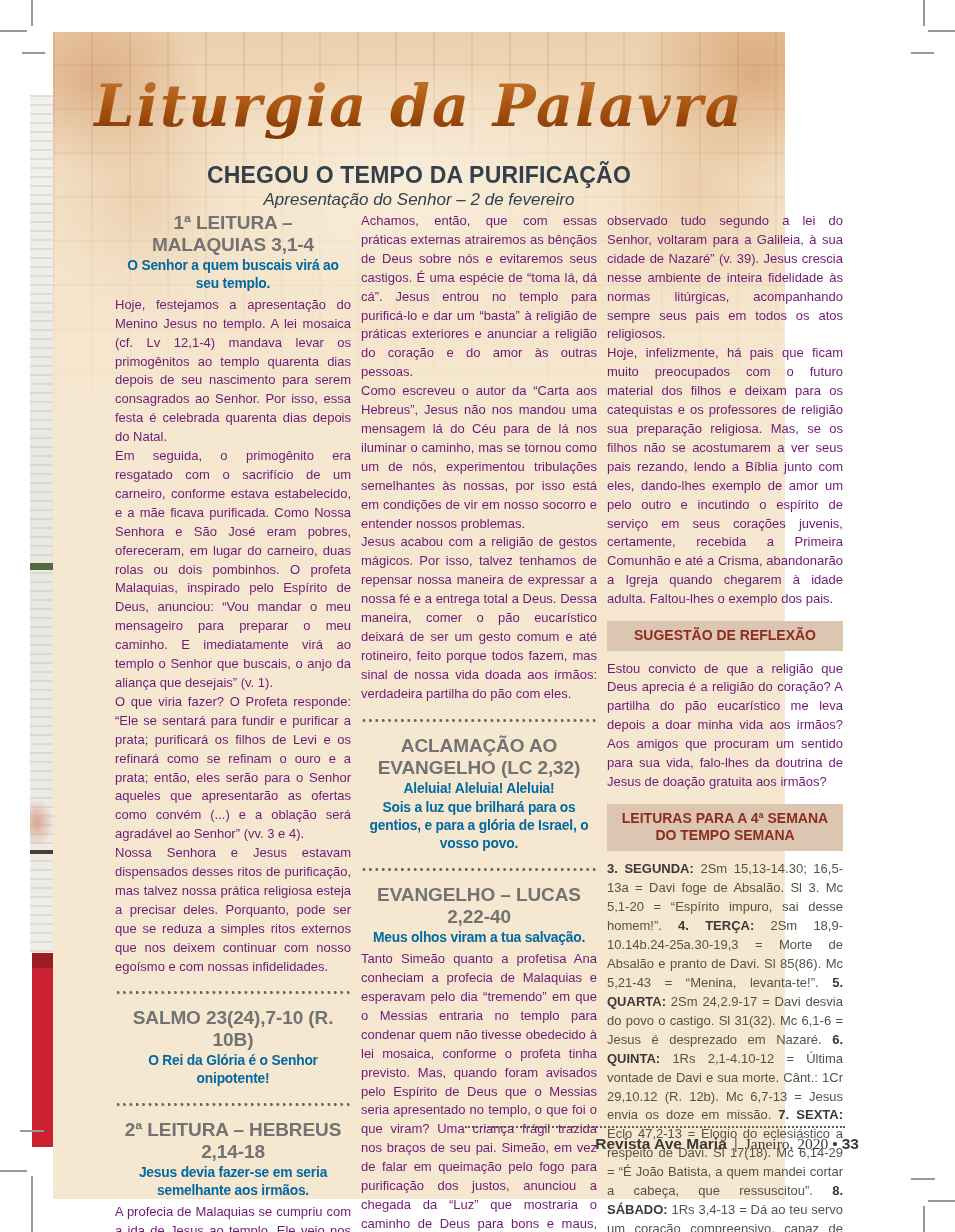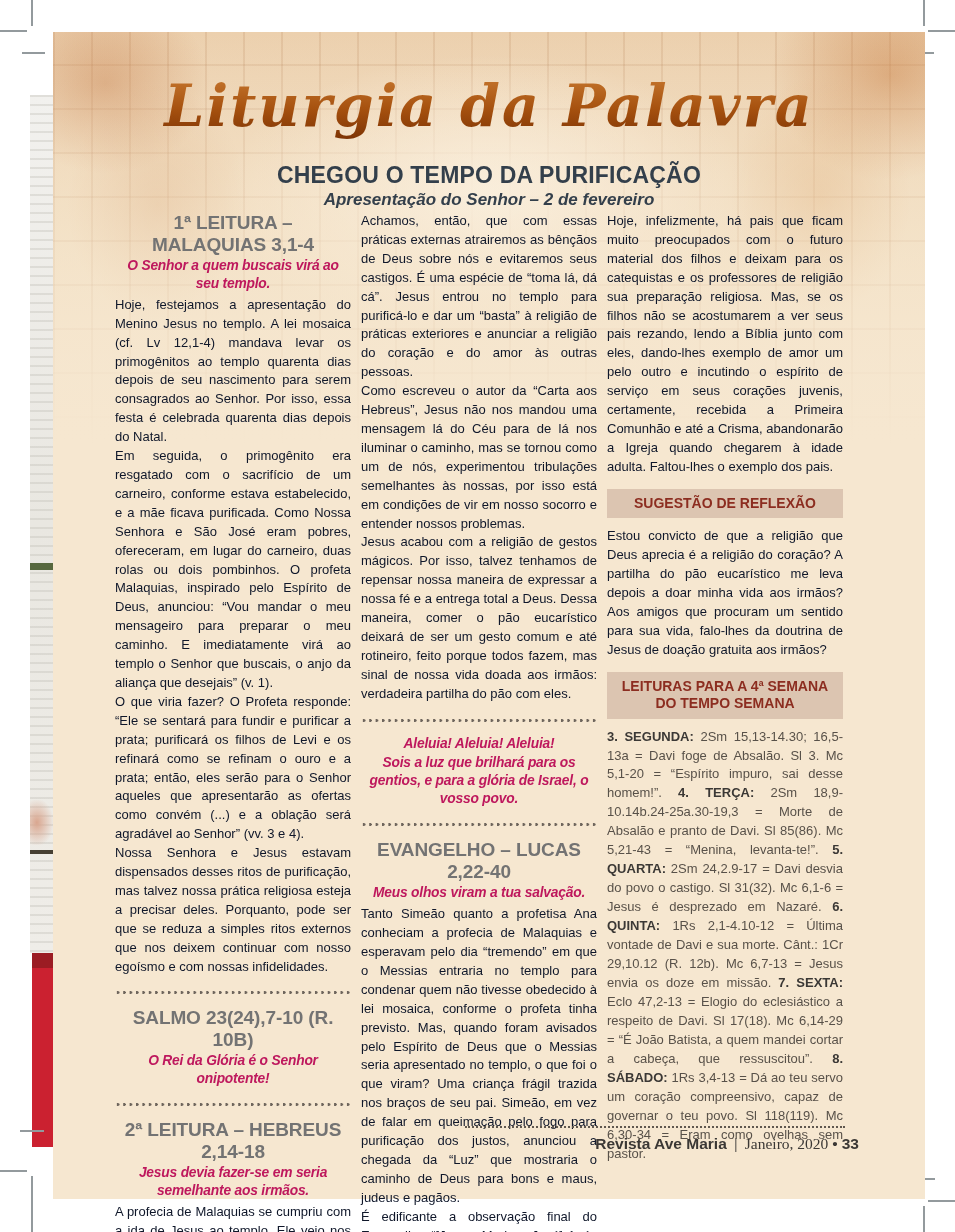--- a/index.html
+++ b/index.html
@@ -2,21 +2,21 @@
 <html lang="pt-BR"><head>
 <meta charset="utf-8">
 <style>
   html,body{margin:0;padding:0;}
   body{
     width:955px;height:1232px;position:relative;background:#ffffff;
     font-family:"Liberation Sans",sans-serif;overflow:hidden;
   }
   
   .page{
-    position:absolute;left:53px;top:32px;width:872px;height:1167px;
+    position:absolute;left:53px;top:32px;width:732px;height:1167px;
     background:#f6e7d0;
   }
   
   .glass{
     position:absolute;left:0;top:0;width:100%;height:430px;
     background:
       radial-gradient(ellipse 380px 200px at 50% 38%, rgba(252,243,228,.95) 0%, rgba(252,243,228,0) 70%),
       radial-gradient(ellipse 140px 120px at 6% 12%, rgba(193,116,62,.45), rgba(193,116,62,0) 75%),
       radial-gradient(ellipse 160px 140px at 96% 10%, rgba(198,121,60,.5), rgba(198,121,60,0) 75%),
       radial-gradient(ellipse 120px 160px at 88% 38%, rgba(214,150,84,.35), rgba(214,150,84,0) 75%),
@@ -53,39 +53,39 @@
     font-size:57px;letter-spacing:2px;color:#a6510f;
     background:linear-gradient(180deg,#c97a31 0%,#a6510f 55%,#7e3404 100%);
     -webkit-background-clip:text;background-clip:text;-webkit-text-fill-color:transparent;
   }
   .page-title{
     position:absolute;left:0;top:130px;width:100%;text-align:center;
     font-size:23px;font-weight:700;color:#333f4b;letter-spacing:.2px;
   }
   .page-subtitle{
     position:absolute;left:0;top:158px;width:100%;text-align:center;
-    font-size:17px;font-weight:700;font-style:italic;color:#333f4b;
+    font-size:17px;font-weight:400;font-style:italic;color:#333f4b;
   }
   
   .columns{
     position:absolute;left:62px;top:180px;width:729px;
     display:flex;gap:10px;
   }
   .col{width:236px;flex:0 0 236px;}
   .body-text{
-    font-size:13px;line-height:1.455;color:#0f172a;text-align:justify;margin:0;
+    font-size:13px;line-height:1.455;color:#701a75;text-align:justify;margin:0;
   }
   .body-text + .body-text{margin-top:0;}
   h3.sec{
     margin:0;text-align:center;font-size:19px;font-weight:700;color:#737373;
     letter-spacing:-.1px;
   }
   .lead{
-    text-align:center;font-size:13.8px;font-weight:700;font-style:italic;
-    color:#be185d;margin:1px 0 3px;line-height:1.3;letter-spacing:-.2px;
+    text-align:center;font-size:13.8px;font-weight:700;
+    color:#0369a1;margin:1px 0 3px;line-height:1.3;letter-spacing:-.2px;
   }
   .ornament{
     height:5px;margin:14px 0 12px;
     background:radial-gradient(circle at 3px 2.5px, #6e655c 1.25px, rgba(0,0,0,0) 1.6px);
     background-size:6.4px 5px;background-repeat:repeat-x;
   }
   .boxhead{
     background:#dcc5b1;color:#8c2d20;font-weight:700;font-size:14px;
     text-align:center;padding:6px 12px;margin:12px 0 9px;line-height:1.25;
   }
@@ -152,30 +152,32 @@
       <h3 class="sec">2ª LEITURA – HEBREUS 2,14-18</h3>
       <div class="lead">Jesus devia fazer-se em seria semelhante aos irmãos.</div>
       <p class="body-text">A profecia de Malaquias se cumpriu com a ida de Jesus ao templo. Ele veio nos ensinar a verdadeira religião. Infelizmente, algumas vezes ela se reduz a algumas horas de oração por semana, à oferta do dízimo, de algum dinheiro na hora das oferendas nas santas missas, a acender algumas velas, dar alguma esmola a algum pobre na saída da igreja e... pronto!</p>
     </div>
 
     <div class="col">
       <p class="body-text">Achamos, então, que com essas práticas externas atrairemos as bênçãos de Deus sobre nós e evitaremos seus castigos. É uma espécie de “toma lá, dá cá”. Jesus entrou no templo para purificá-lo e dar um “basta” à religião de práticas exteriores e anunciar a religião do coração e do amor às outras pessoas.</p>
       <p class="body-text">Como escreveu o autor da “Carta aos Hebreus”, Jesus não nos mandou uma mensagem lá do Céu para de lá nos iluminar o caminho, mas se tornou como um de nós, experimentou tribulações semelhantes às nossas, por isso está em condições de vir em nosso socorro e entender nossos problemas.</p>
       <p class="body-text">Jesus acabou com a religião de gestos mágicos. Por isso, talvez tenhamos de repensar nossa maneira de expressar a nossa fé e a entrega total a Deus. Dessa maneira, comer o pão eucarístico deixará de ser um gesto comum e até rotineiro, feito porque todos fazem, mas sinal de nossa vida doada aos irmãos: verdadeira partilha do pão com eles.</p>
       <div class="ornament"></div>
+      <h3 class="sec">ACLAMAÇÃO AO EVANGELHO (LC 2,32)</h3>
       <div class="lead">Aleluia! Aleluia! Aleluia!</div>
       <div class="lead" style="margin-top:-1px;">Sois a luz que brilhará para os gentios, e para a glória de Israel, o vosso povo.</div>
       <div class="ornament"></div>
       <h3 class="sec">EVANGELHO – LUCAS 2,22-40</h3>
       <div class="lead">Meus olhos viram a tua salvação.</div>
       <p class="body-text">Tanto Simeão quanto a profetisa Ana conheciam a profecia de Malaquias e esperavam pelo dia “tremendo” em que o Messias entraria no templo para condenar quem não tivesse obedecido à lei mosaica, conforme o profeta tinha previsto. Mas, quando foram avisados pelo Espírito de Deus que o Messias seria apresentado no templo, o que foi o que viram? Uma criança frágil trazida nos braços de seu pai. Simeão, em vez de falar em queimação pelo fogo para purificação dos justos, anunciou a chegada da “Luz” que mostraria o caminho de Deus para bons e maus, judeus e pagãos.</p>
       <p class="body-text">É edificante a observação final do Evangelho: “[Jesus, Maria e José] Após terem</p>
     </div>
 
     <div class="col">
+      <p class="body-text">observado tudo segundo a lei do Senhor, voltaram para a Galileia, à sua cidade de Nazaré” (v. 39). Jesus crescia nesse ambiente de inteira fidelidade às normas litúrgicas, acompanhando sempre seus pais em todos os atos religiosos.</p>
       <p class="body-text">Hoje, infelizmente, há pais que ficam muito preocupados com o futuro material dos filhos e deixam para os catequistas e os professores de religião sua preparação religiosa. Mas, se os filhos não se acostumarem a ver seus pais rezando, lendo a Bíblia junto com eles, dando-lhes exemplo de amor um pelo outro e incutindo o espírito de serviço em seus corações juvenis, certamente, recebida a Primeira Comunhão e até a Crisma, abandonarão a Igreja quando chegarem à idade adulta. Faltou-lhes o exemplo dos pais.</p>
       <div class="boxhead">SUGESTÃO DE REFLEXÃO</div>
       <p class="body-text">Estou convicto de que a religião que Deus aprecia é a religião do coração? A partilha do pão eucarístico me leva depois a doar minha vida aos irmãos? Aos amigos que procuram um sentido para sua vida, falo-lhes da doutrina de Jesus de doação gratuita aos irmãos?</p>
       <div class="boxhead">
         <div>LEITURAS PARA A 4ª SEMANA</div>
         <div>DO TEMPO SEMANA</div>
       </div>
       <p class="readings"><b>3. SEGUNDA: </b><span>2Sm 15,13-14.30; 16,5-13a = Davi foge de Absalão. Sl 3. Mc 5,1-20 = “Espírito impuro, sai desse homem!”. </span><b>4. TERÇA: </b><span>2Sm 18,9-10.14b.24-25a.30-19,3 = Morte de Absalão e pranto de Davi. Sl 85(86). Mc 5,21-43 = “Menina, levanta-te!”. </span><b>5. QUARTA: </b><span>2Sm 24,2.9-17 = Davi desvia do povo o castigo. Sl 31(32). Mc 6,1-6 = Jesus é desprezado em Nazaré. </span><b>6. QUINTA: </b><span>1Rs 2,1-4.10-12 = Última vontade de Davi e sua morte. Cânt.: 1Cr 29,10.12 (R. 12b). Mc 6,7-13 = Jesus envia os doze em missão. </span><b>7. SEXTA: </b><span>Eclo 47,2-13 = Elogio do eclesiástico a respeito de Davi. Sl 17(18). Mc 6,14-29 = “É João Batista, a quem mandei cortar a cabeça, que ressuscitou”. </span><b>8. SÁBADO: </b><span>1Rs 3,4-13 = Dá ao teu servo um coração compreensivo, capaz de governar o teu povo. Sl 118(119). Mc 6,30-34 = Eram como ovelhas sem pastor.</span></p>
     </div>
   </div>

